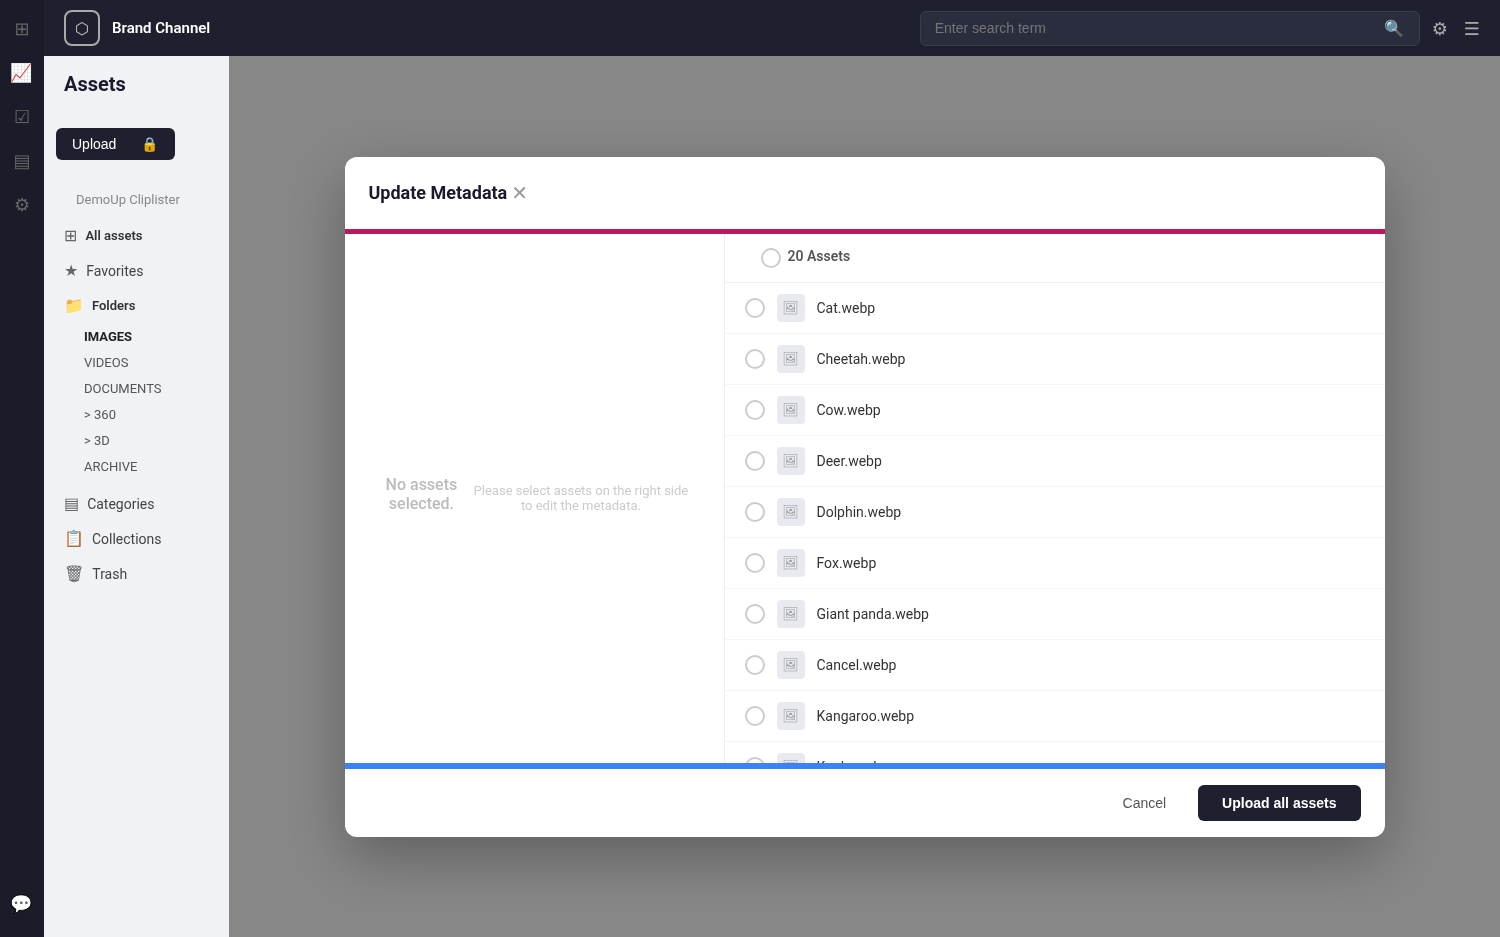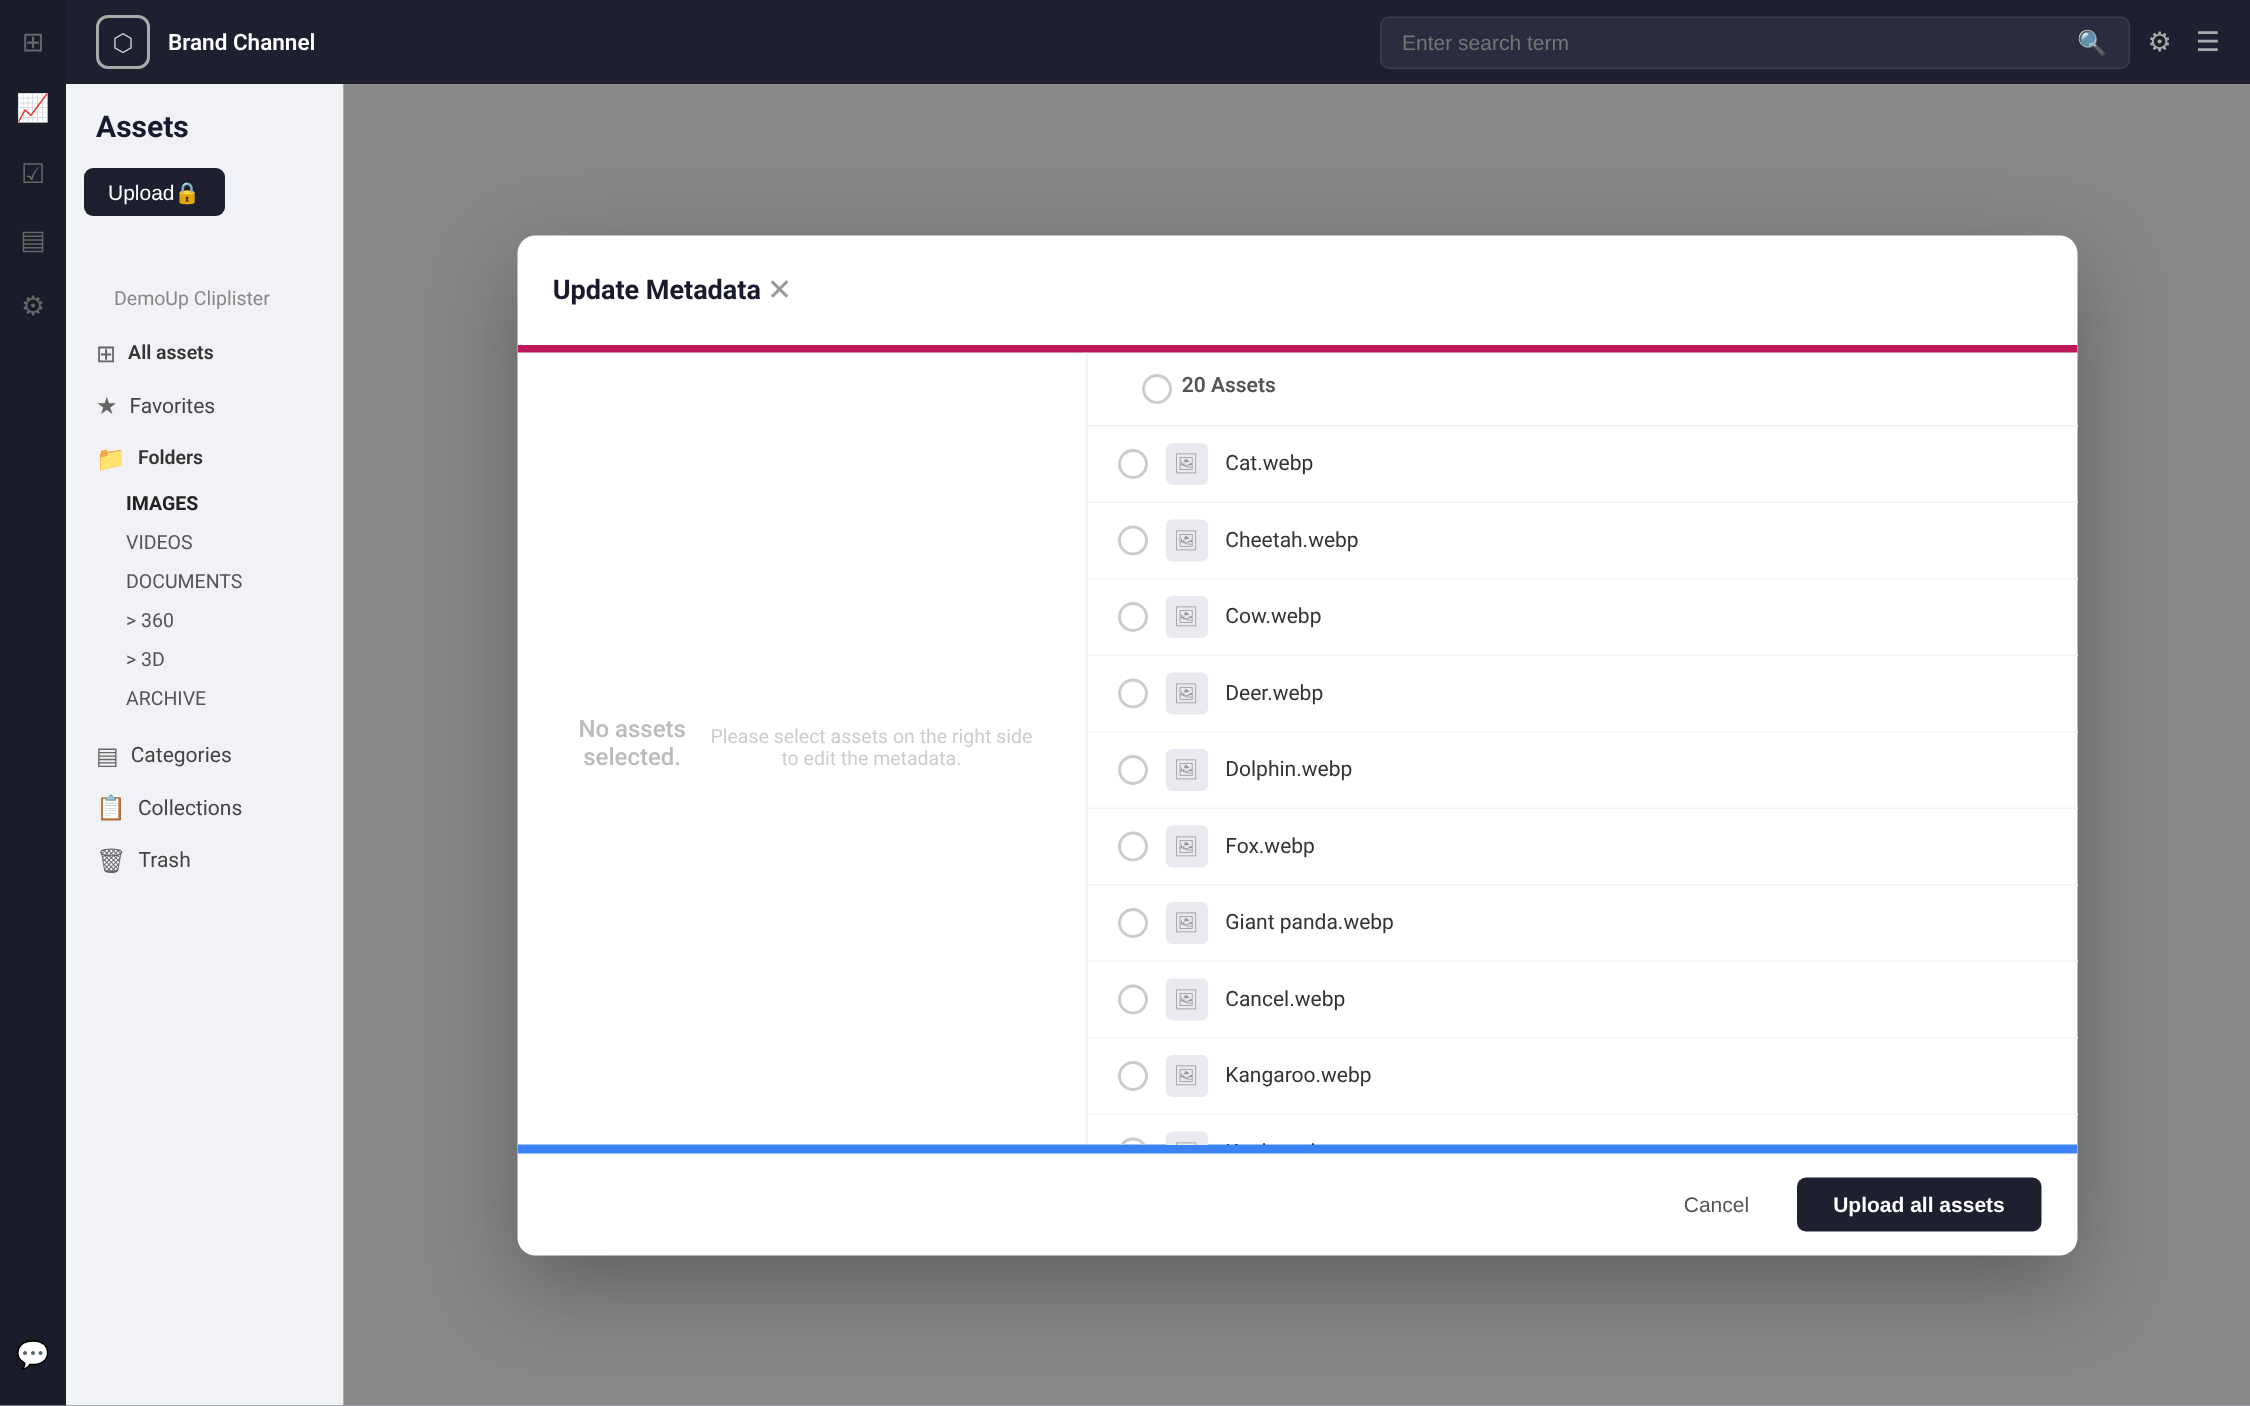--- a/index.html
+++ b/index.html
@@ -101,35 +101,35 @@
       width: 185px;
       height: calc(937px - 56px);
       background: #f0f2f5;
       padding: 16px 12px;
       overflow-y: auto;
     }
     .nav-title {
       font-size: 20px;
       font-weight: 700;
       color: #1a1a2e;
-      margin-bottom: 16px;
+      margin-bottom: 32px;
       padding: 0 8px;
     }
     .upload-btn {
       background: #1e2030;
       color: #fff;
       border: none;
       border-radius: 6px;
       padding: 8px 16px;
       font-size: 14px;
       cursor: pointer;
       display: flex;
       align-items: center;
-      gap: 0;
-      margin-bottom: 36px;
+      gap: 25px;
+      margin-bottom: 20px;
     }
     .nav-item {
       display: flex;
       align-items: center;
       gap: 8px;
       padding: 7px 8px;
       border-radius: 6px;
       cursor: pointer;
       color: #444;
       font-size: 14px;

